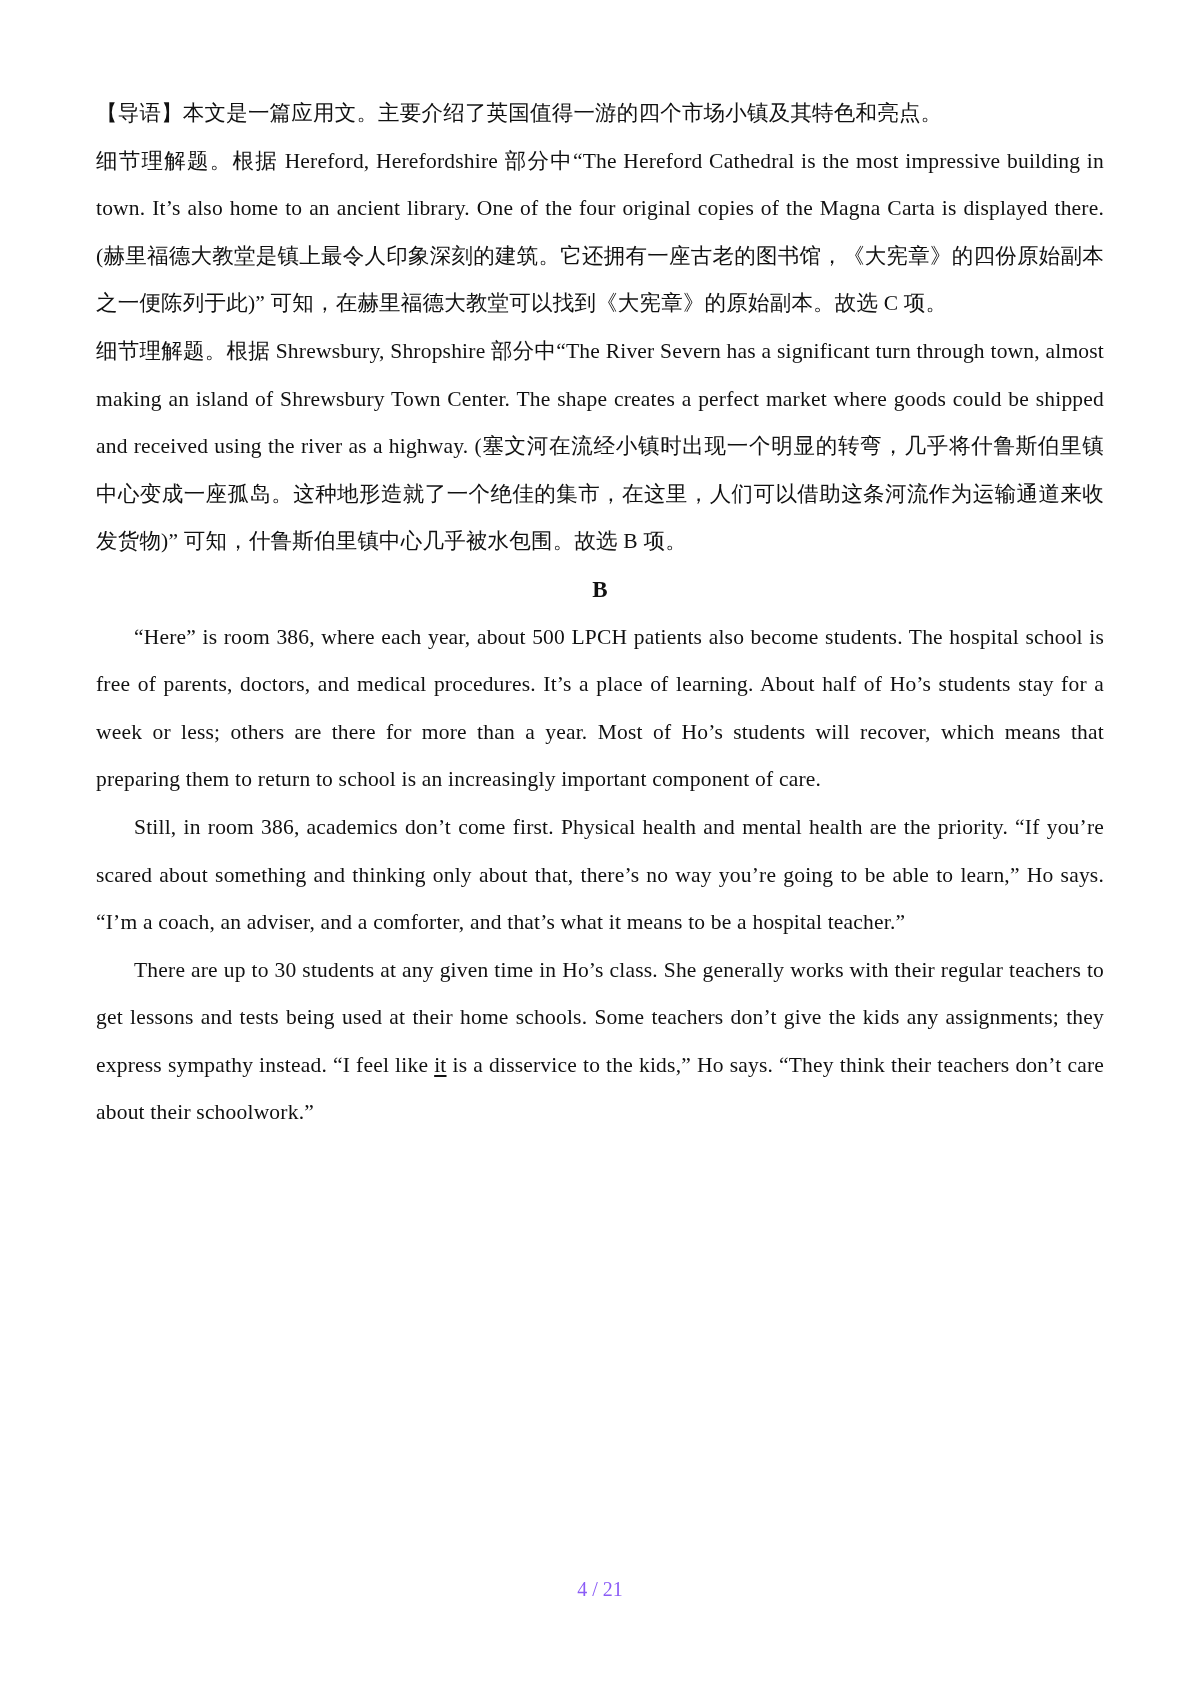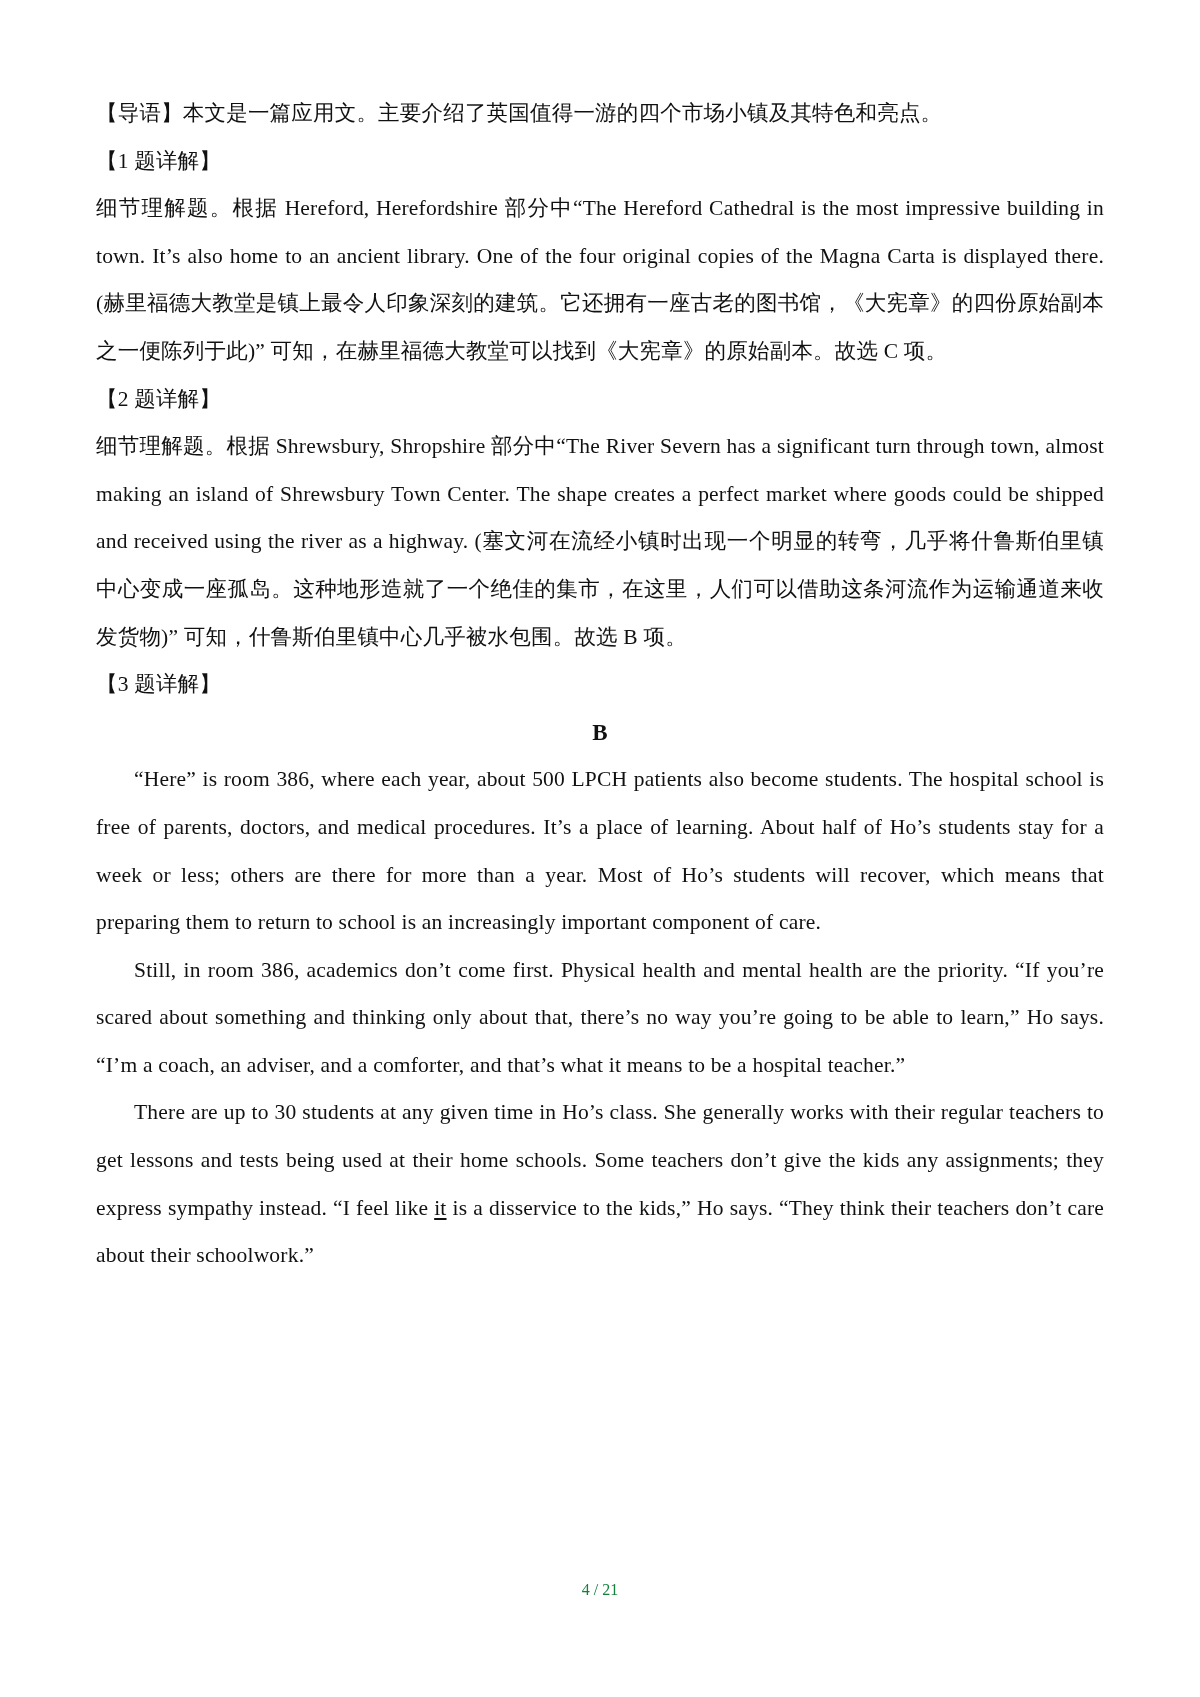--- a/index.html
+++ b/index.html
@@ -41,35 +41,32 @@
   .u {
     text-decoration: underline;
     text-underline-offset: 3px;
   }
   .footer {
     position: absolute;
     left: 0;
     top: 1566px;
     width: 100%;
     text-align: center;
-    font-size: 16px;
+    font-size: 20px;
     line-height: 47.6px;
-    color: #15803d;
+    color: #8b5cf6;
   }
 </style>
 </head>
 <body>
 
 <div class="page">
   <div class="content">
     <p class="zh-para">【导语】本文是一篇应用文。主要介绍了英国值得一游的四个市场小镇及其特色和亮点。</p>
-    <p class="zh-para">【1 题详解】</p>
     <p class="zh-para">细节理解题。根据 Hereford, Herefordshire 部分中“The Hereford Cathedral is the most impressive building in town. It’s also home to an ancient library. One of the four original copies of the Magna Carta is displayed there. (赫里福德大教堂是镇上最令人印象深刻的建筑。它还拥有一座古老的图书馆，《大宪章》的四份原始副本之一便陈列于此)” 可知，在赫里福德大教堂可以找到《大宪章》的原始副本。故选 C 项。</p>
-    <p class="zh-para">【2 题详解】</p>
     <p class="zh-para">细节理解题。根据 Shrewsbury, Shropshire 部分中“The River Severn has a significant turn through town, almost making an island of Shrewsbury Town Center. The shape creates a perfect market where goods could be shipped and received using the river as a highway. (塞文河在流经小镇时出现一个明显的转弯，几乎将什鲁斯伯里镇中心变成一座孤岛。这种地形造就了一个绝佳的集市，在这里，人们可以借助这条河流作为运输通道来收发货物)” 可知，什鲁斯伯里镇中心几乎被水包围。故选 B 项。</p>
-    <p class="zh-para">【3 题详解】</p>
     <p class="section-heading">B</p>
     <p class="en-para">“Here” is room 386, where each year, about 500 LPCH patients also become students. The hospital school is free of parents, doctors, and medical procedures. It’s a place of learning. About half of Ho’s students stay for a week or less; others are there for more than a year. Most of Ho’s students will recover, which means that preparing them to return to school is an increasingly important component of care.</p>
     <p class="en-para">Still, in room 386, academics don’t come first. Physical health and mental health are the priority. “If you’re scared about something and thinking only about that, there’s no way you’re going to be able to learn,” Ho says. “I’m a coach, an adviser, and a comforter, and that’s what it means to be a hospital teacher.”</p>
     <p class="en-para"><span>There are up to 30 students at any given time in Ho’s class. She generally works with their regular teachers to get lessons and tests being used at their home schools. Some teachers don’t give the kids any assignments; they express sympathy instead. “I feel like </span><span class="u">it</span><span> is a disservice to the kids,” Ho says. “They think their teachers don’t care about their schoolwork.”</span></p>
   </div>
   <div class="footer">4 / 21</div>
 </div>
 
 </body></html>

